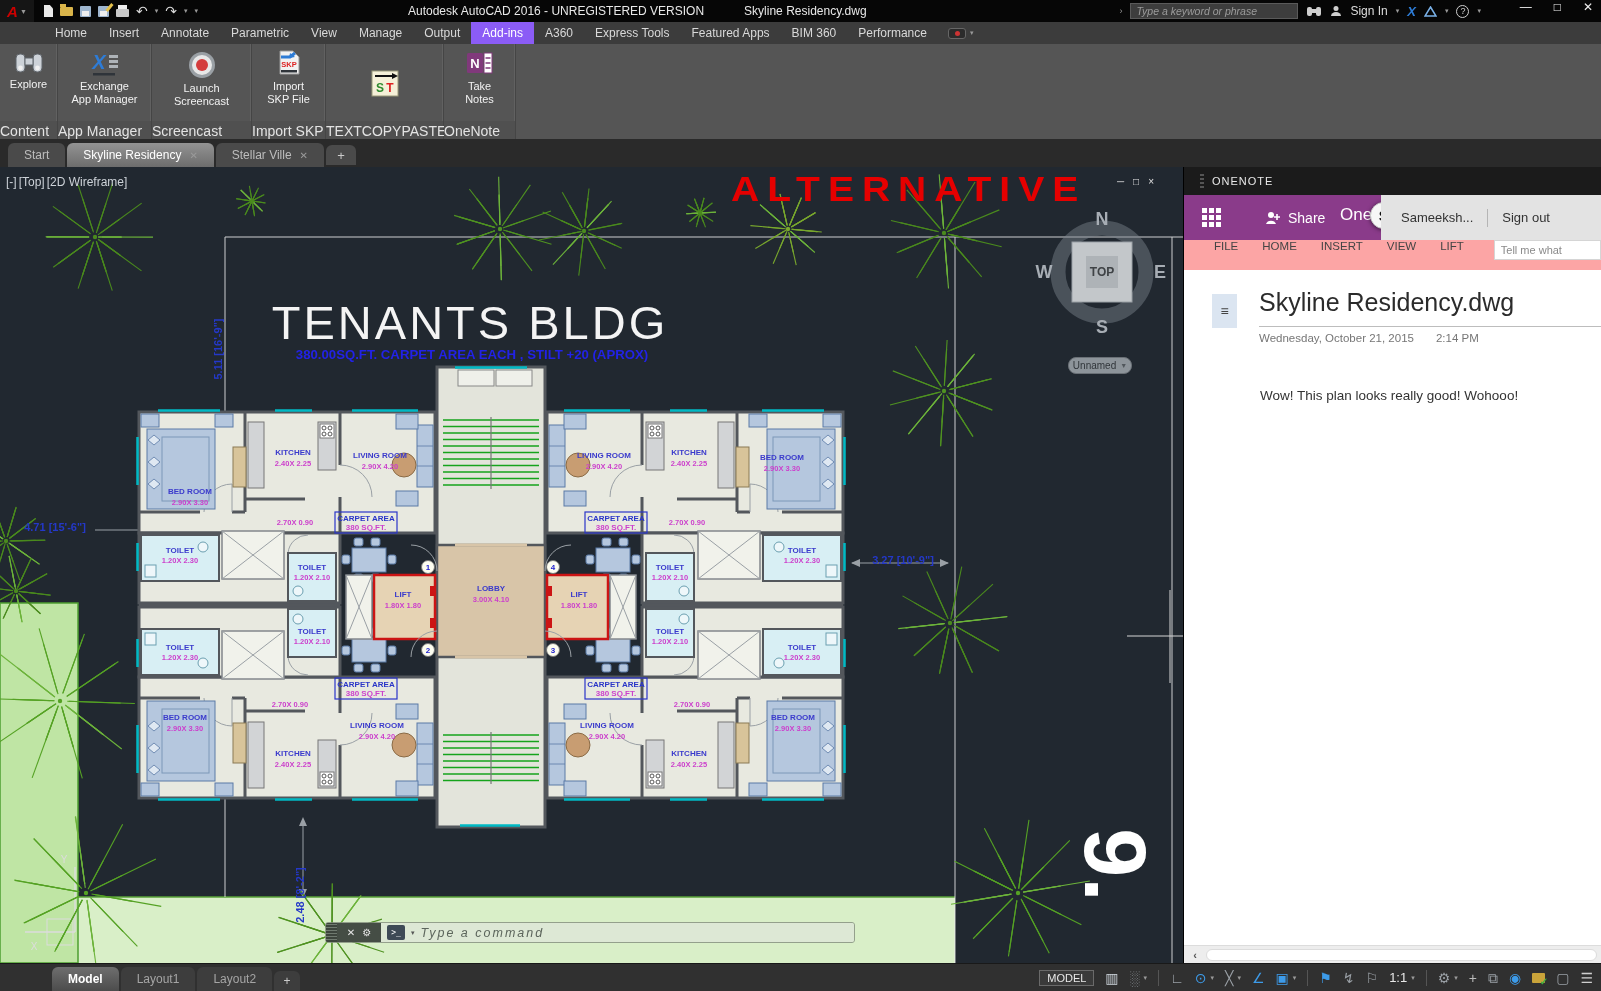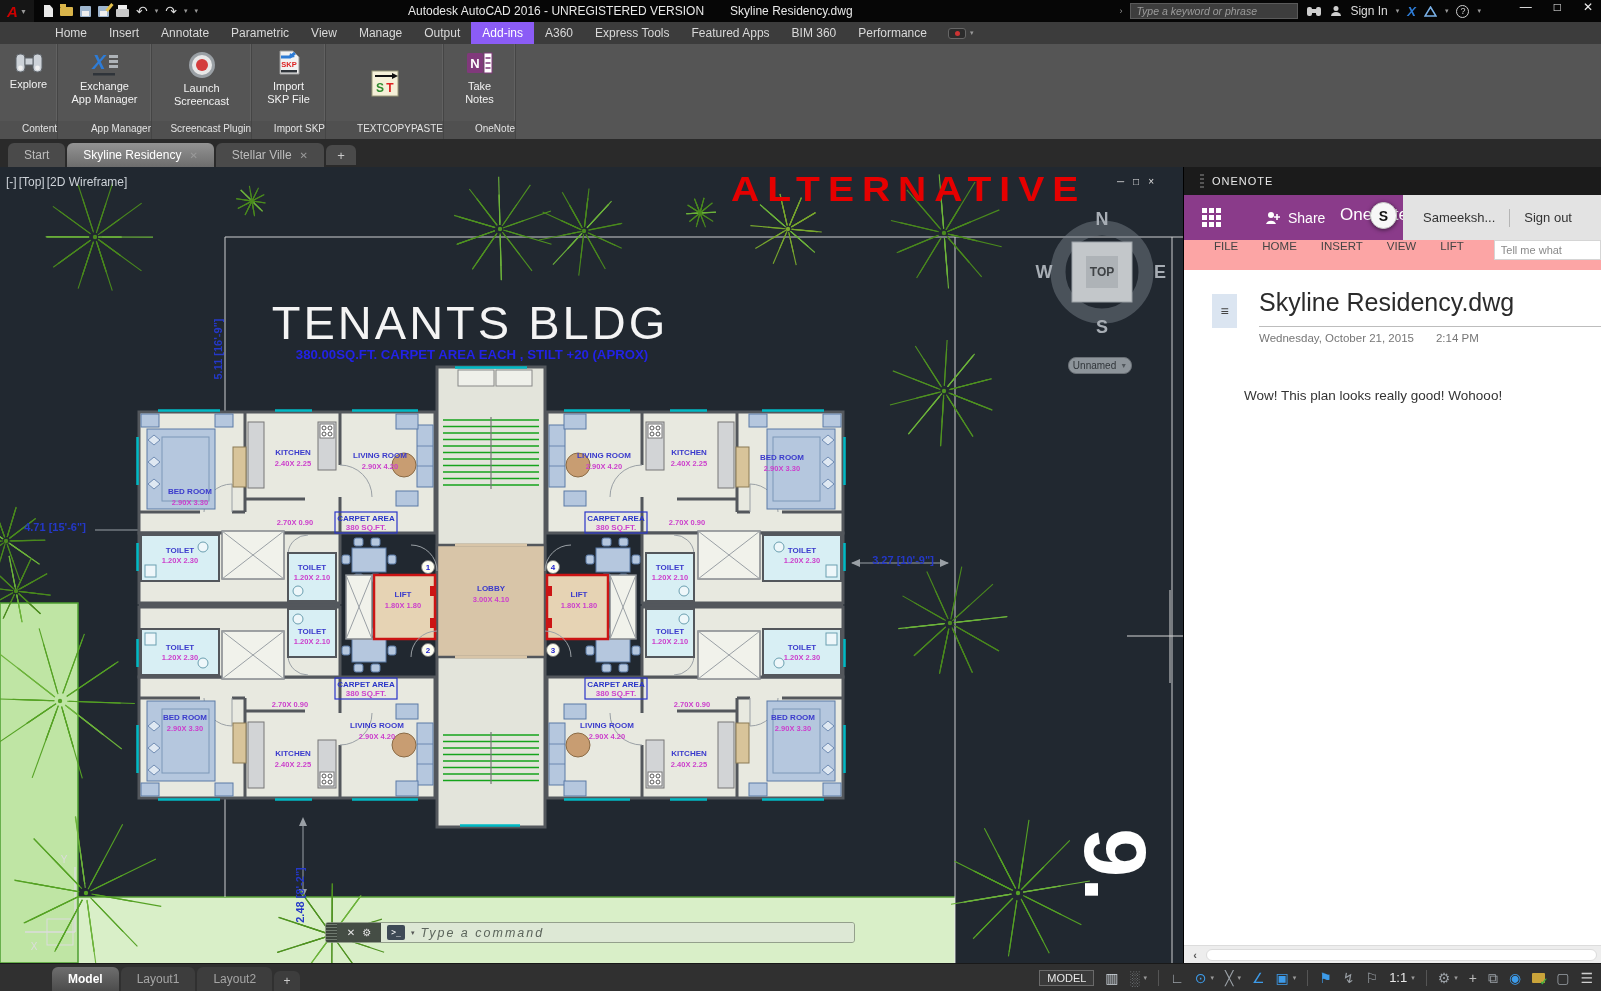--- a/index.html
+++ b/index.html
@@ -18,21 +18,21 @@
   .qi-page{width:9px;height:12px;background:#e9e9e9;clip-path:polygon(0 0,65% 0,100% 30%,100% 100%,0 100%)}
   .qi-open{width:13px;height:9px;background:#d9b44a;border-radius:1px;position:relative}
   .qi-open:before{content:"";position:absolute;left:0;top:-3px;width:6px;height:3px;background:#d9b44a}
   .qi-save{width:11px;height:11px;background:#9fb6cf;border-radius:1px}
   .qi-save:after{content:"";position:absolute;left:2px;top:5px;width:7px;height:5px;background:#eee}
   .qi-pen:before{content:"";position:absolute;right:-2px;top:-3px;width:3px;height:9px;background:#e3c04c;transform:rotate(40deg)}
   .qi-print{width:13px;height:8px;background:#c9c9c9;border-radius:1px;margin-top:4px}
   .qi-print:before{content:"";position:absolute;left:2px;top:-4px;width:9px;height:4px;background:#efefef}
   .uglyph{color:#d9d9d9;font-size:14px;line-height:10px}
   .dd7{color:#9a9a9a;font-size:7px}
-  #titles{position:absolute;left:408px;top:4px;display:flex;gap:26px;white-space:nowrap}
+  #titles{position:absolute;left:408px;top:4px;display:flex;gap:40px;white-space:nowrap}
   #titles .t1{color:#e8e8e8}
   #titles .t2{color:#e8e8e8}
   #infocenter{position:absolute;right:120px;top:1px;display:flex;align-items:center;gap:8px;height:20px}
   #searchbox{width:168px;height:16px;background:#3d3d3d;border:1px solid #5a5a5a;color:#cfcfcf;
     font-size:10.5px;font-style:italic;padding:0 5px;outline:none}
   #searchbox::placeholder{color:#9b9b9b}
   .ic-x{color:#2e7cd6;font-weight:bold;font-style:italic;font-size:13px}
   .ic-help{display:inline-flex;width:13px;height:13px;border:1.5px solid #cfcfcf;border-radius:50%;
     align-items:center;justify-content:center;font-size:9px;color:#cfcfcf}
   #winbtns{position:absolute;right:8px;top:0;display:flex;gap:22px;color:#eee;font-size:12px}
@@ -46,21 +46,21 @@
   #rtab-extra{display:flex;align-items:center;gap:4px;margin-left:10px}
   #rtab-extra .cam{width:18px;height:11px;background:#2b2b2b;border:1px solid #666;border-radius:3px;position:relative}
   #rtab-extra .cam:before{content:"";position:absolute;left:6px;top:2.5px;width:5px;height:5px;border-radius:50%;background:#c33}
 
   
   #ribbon{position:absolute;left:0;top:44px;width:100%;height:95px;background:#555;display:flex}
   .rpanel{display:flex;flex-direction:column;border-right:1px solid #454545;box-shadow:inset -1px 0 0 #616161}
   .rbody{flex:1;display:flex;align-items:flex-start;justify-content:center;padding-top:3px}
   .rbtn{display:flex;flex-direction:column;align-items:center;gap:2px;color:#f2f2f2;
     font-size:11px;line-height:12.5px;text-align:center;padding:3px 10px;white-space:pre-line}
-  .rfoot{height:18px;text-align:right;font-size:10px;color:#e3e3e3;padding-top:2px;background:#505050}
+  .rfoot{height:18px;text-align:left;font-size:14px;color:#e3e3e3;padding-top:2px;background:#505050}
 
   
   #ftabs{position:absolute;left:0;top:139px;width:100%;height:28px;background:#2a2a2a;
     display:flex;align-items:flex-end;padding-left:8px;font-size:12px}
   .ftab{height:24px;display:flex;align-items:center;gap:8px;padding:0 16px;margin-right:2px;
     background:#4a4a4a;color:#bdbdbd;border-radius:6px 6px 0 0}
   .ftab.act{background:linear-gradient(180deg,#939393,#6d6d6d);color:#fff}
   .ftab .x{color:#9a9a9a;font-size:10px}
   .ftab-plus{height:20px;width:30px;margin-bottom:2px;background:#4a4a4a;border-radius:6px 6px 0 0;
     color:#ccc;display:flex;align-items:center;justify-content:center;font-size:13px}
@@ -110,34 +110,34 @@
     display:flex;align-items:center;padding-left:16px;gap:8px}
   #on-grip{width:4px;height:14px;background:repeating-linear-gradient(0deg,#555 0 2px,#1b1b1b 2px 4px)}
   #on-purple{height:45px;background:#8a3b8a;display:flex;align-items:center;position:relative}
   #on-apps{display:grid;grid-template-columns:repeat(3,5px);grid-gap:2px;margin-left:18px}
   #on-apps i{width:5px;height:5px;background:#fff}
   #on-share{display:flex;align-items:center;gap:6px;color:#fff;font-size:14px;margin-left:44px}
   #on-brand{position:absolute;left:156px;top:10px;color:#fff;font-size:17px;font-weight:300}
   #on-badge{position:absolute;left:186px;top:7px;width:27px;height:27px;border-radius:50%;background:#f7f7f7;
     color:#111;font-weight:bold;font-size:14px;display:flex;align-items:center;justify-content:center;
     box-shadow:0 1px 4px rgba(0,0,0,.55);border:1px solid #c8c8c8}
-  #on-acct{position:absolute;right:0;top:0;width:198px;height:45px;background:#e3e3e3;color:#333;font-size:13px;
+  #on-acct{position:absolute;right:0;top:0;width:220px;height:45px;background:#e3e3e3;color:#333;font-size:13px;
     display:flex;align-items:center;gap:14px;padding-left:20px}
   #on-acct .div{width:1px;height:18px;background:#b5b5b5}
   #on-menu{height:30px;background:#fca5a5;display:flex;align-items:flex-start;gap:24px;padding-left:30px;
     font-size:11.5px;color:#444}
   #on-tellme{margin-left:6px;flex:1;height:20px;background:#fff;border:1px solid #d5d5d5;color:#8a8a8a;
     font-size:11px;display:flex;align-items:center;padding-left:6px;white-space:nowrap;overflow:hidden}
   #on-body{position:relative;height:655px;background:#fff}
   #on-burger{position:absolute;left:28px;top:24px;width:25px;height:34px;background:#dbe5f1;color:#444;
     display:flex;align-items:center;justify-content:center;font-size:14px}
   #on-title{position:absolute;left:75px;top:18px;font-size:25px;font-weight:300;color:#2b2b2b;white-space:nowrap}
   #on-rule{position:absolute;left:75px;top:56px;right:0;height:1px;background:#bdbdbd}
   #on-date{position:absolute;left:75px;top:62px;color:#767676;font-size:11.5px;display:flex;gap:22px}
-  #on-note{position:absolute;left:60px;top:118px;color:#333;font-size:13.5px}
+  #on-note{position:absolute;left:76px;top:118px;color:#333;font-size:13.5px}
   #on-scroll{position:absolute;left:0;bottom:0;width:100%;height:18px;background:#ededed;border-top:1px solid #dcdcdc;
     display:flex;align-items:center}
   #on-scroll .arr{width:22px;text-align:center;color:#555;font-size:11px;font-weight:bold}
   #on-scroll .track{flex:1;height:12px;background:#fff;border:1px solid #dcdcdc;border-radius:6px;margin-right:4px}
 
   
   text{font-family:"Liberation Sans",sans-serif;text-anchor:middle}
   .ttl{fill:#f4f4f4;font-size:47px;letter-spacing:3px}
   .sub{fill:#2222e6;font-size:13.2px;font-weight:bold}
   .rb{fill:#3a3acc;font-size:8px;font-weight:bold}

